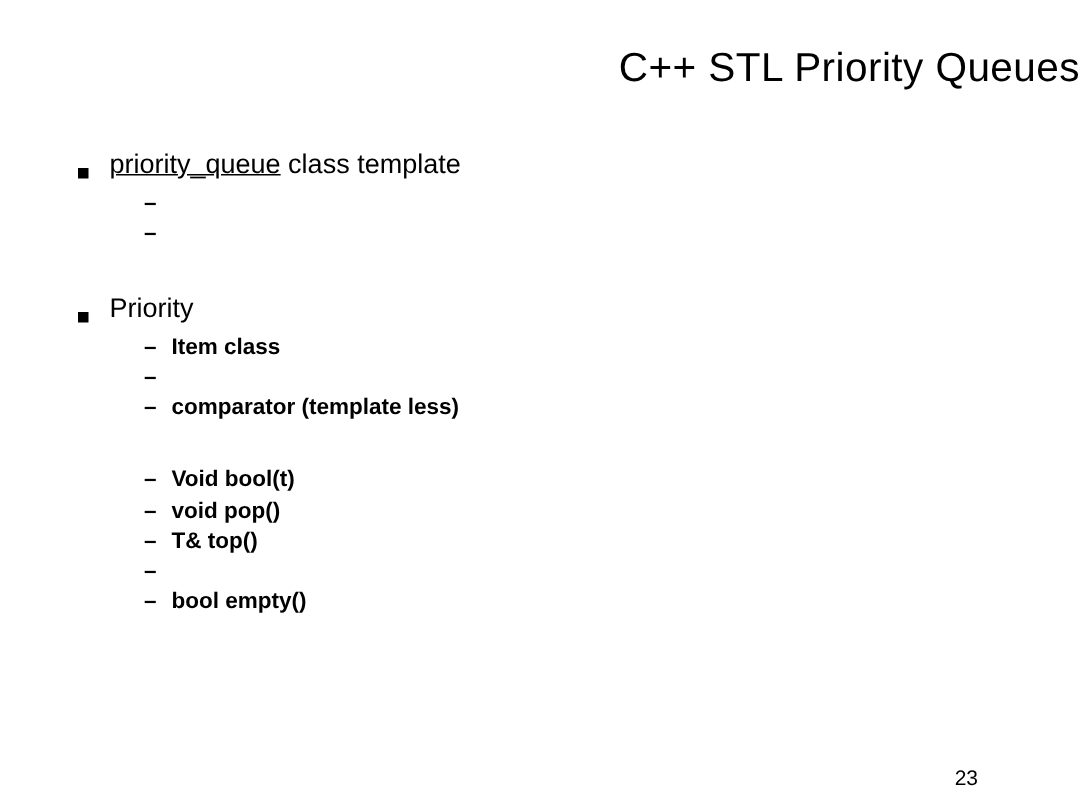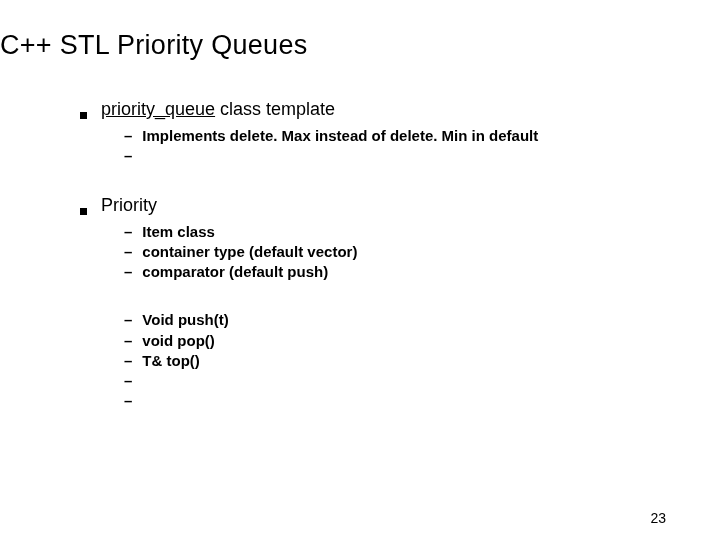--- a/index.html
+++ b/index.html
@@ -6,28 +6,28 @@
     body {
       width: 720px;
       height: 540px;
       background: #ffffff;
       font-family: Arial, Helvetica, sans-serif;
       color: #000000;
       position: relative;
       padding: 30px 0 0 0;
     }
     .title {
-      text-align: left;
+      text-align: right;
       font-size: 27px;
       font-weight: normal;
       margin-bottom: 38px;
       letter-spacing: 0.3px;
     }
     .content {
-      padding-left: 80px;
+      padding-left: 52px;
     }
     .section {
       margin-bottom: 28px;
     }
     .section-header {
       display: flex;
       align-items: baseline;
       margin-bottom: 6px;
     }
     .square-bullet {
@@ -59,86 +59,85 @@
       line-height: 1.35;
     }
     .dash {
       margin-right: 10px;
       flex-shrink: 0;
       font-weight: bold;
     }
     .page-number {
       position: absolute;
       bottom: 14px;
-      right: 54px;
+      right: 68px;
       font-size: 14px;
     }
   </style>
 </head>
 <body>
 
 <h1 class="title">C++ STL Priority Queues</h1>
 
 <div class="content">
 
   <div class="section">
     <div class="section-header">
       <span class="square-bullet"></span>
       <span class="section-title"><span class="underlined">priority_queue</span><span> class template</span></span>
     </div>
     <div class="sub-list">
       <div class="sub-item">
           <span class="dash">–</span>
-          <span>Implements delete. Max instead of delete. Min in default</span>
         </div>
       <div class="sub-item">
           <span class="dash">–</span>
         </div>
     </div>
   </div>
 
   <div class="section">
     <div class="section-header">
       <span class="square-bullet"></span>
       <span class="section-title"><span>Priority</span></span>
     </div>
     <div class="sub-list">
       <div class="sub-item">
           <span class="dash">–</span>
           <span>Item class</span>
         </div>
       <div class="sub-item">
           <span class="dash">–</span>
-          <span>container type (default vector)</span>
         </div>
       <div class="sub-item">
           <span class="dash">–</span>
-          <span>comparator (default push)</span>
+          <span>comparator (template less)</span>
         </div>
     </div>
   </div>
 
   <div class="section">
     <div class="sub-list">
       <div class="sub-item">
           <span class="dash">–</span>
-          <span>Void push(t)</span>
+          <span>Void bool(t)</span>
         </div>
       <div class="sub-item">
           <span class="dash">–</span>
           <span>void pop()</span>
         </div>
       <div class="sub-item">
           <span class="dash">–</span>
           <span>T&amp; top()</span>
         </div>
       <div class="sub-item">
           <span class="dash">–</span>
         </div>
       <div class="sub-item">
           <span class="dash">–</span>
+          <span>bool empty()</span>
         </div>
     </div>
   </div>
 
 </div>
 
 <div class="page-number">23</div>
 
 </body></html>

